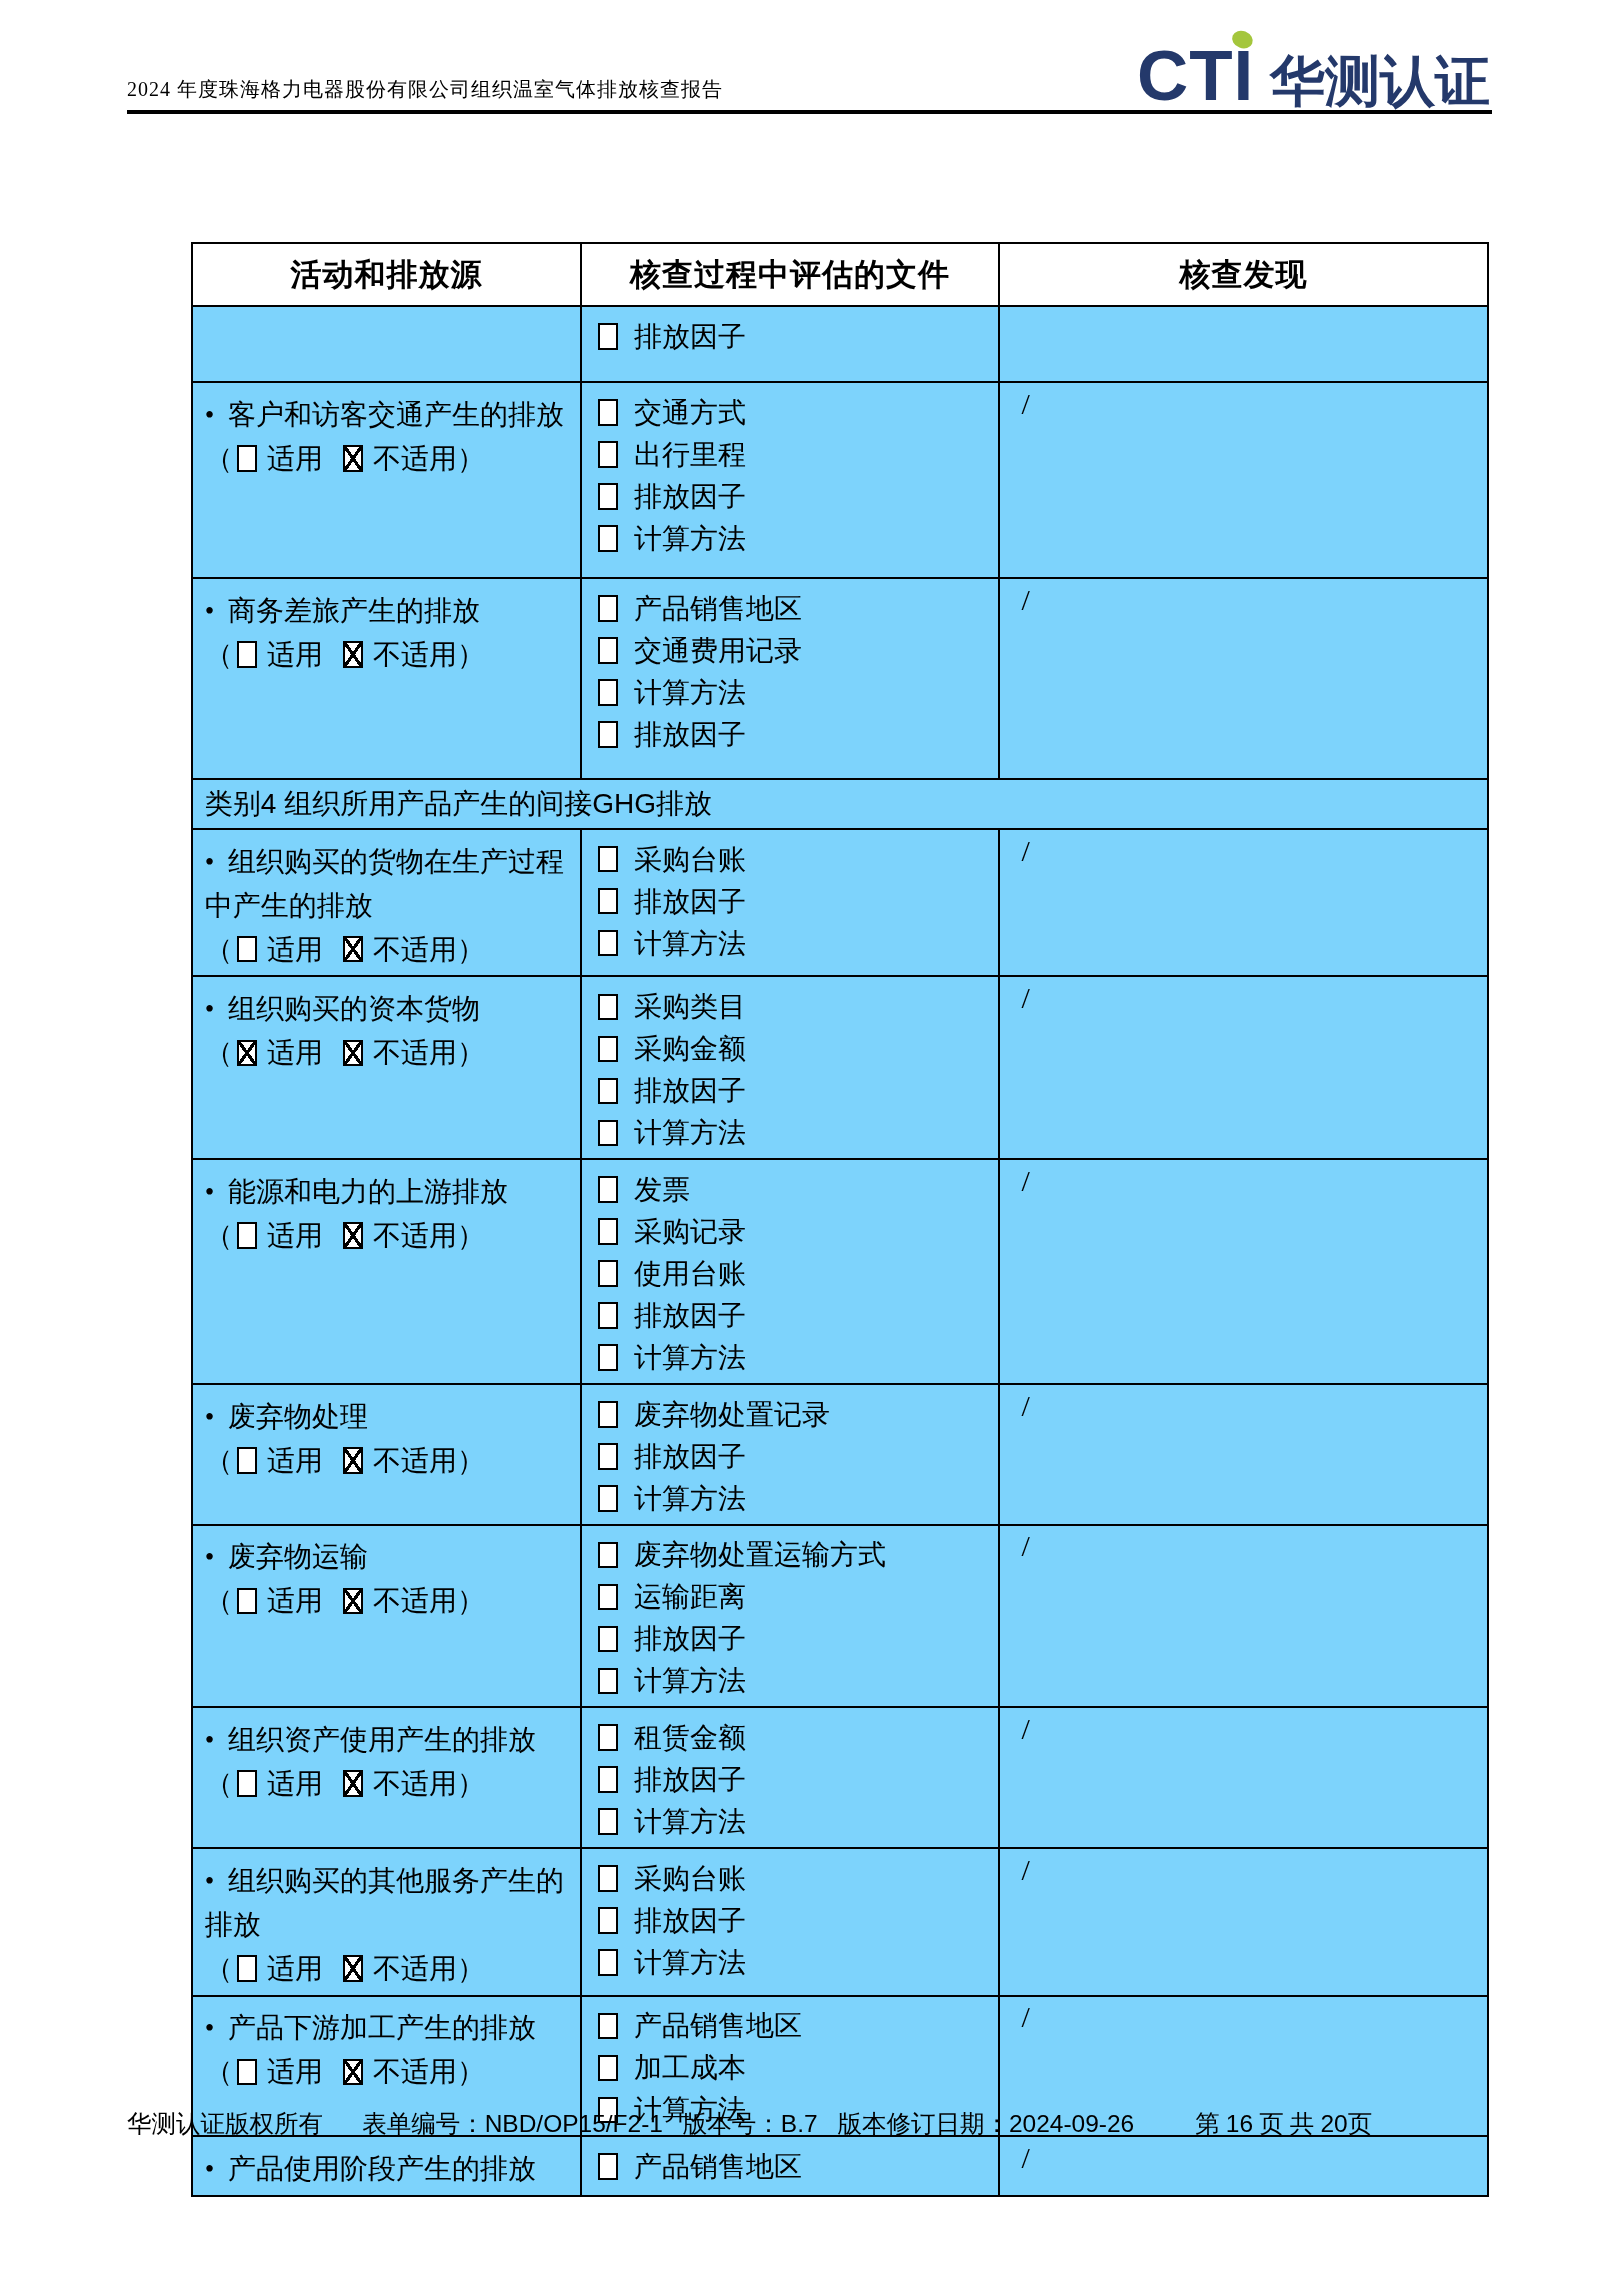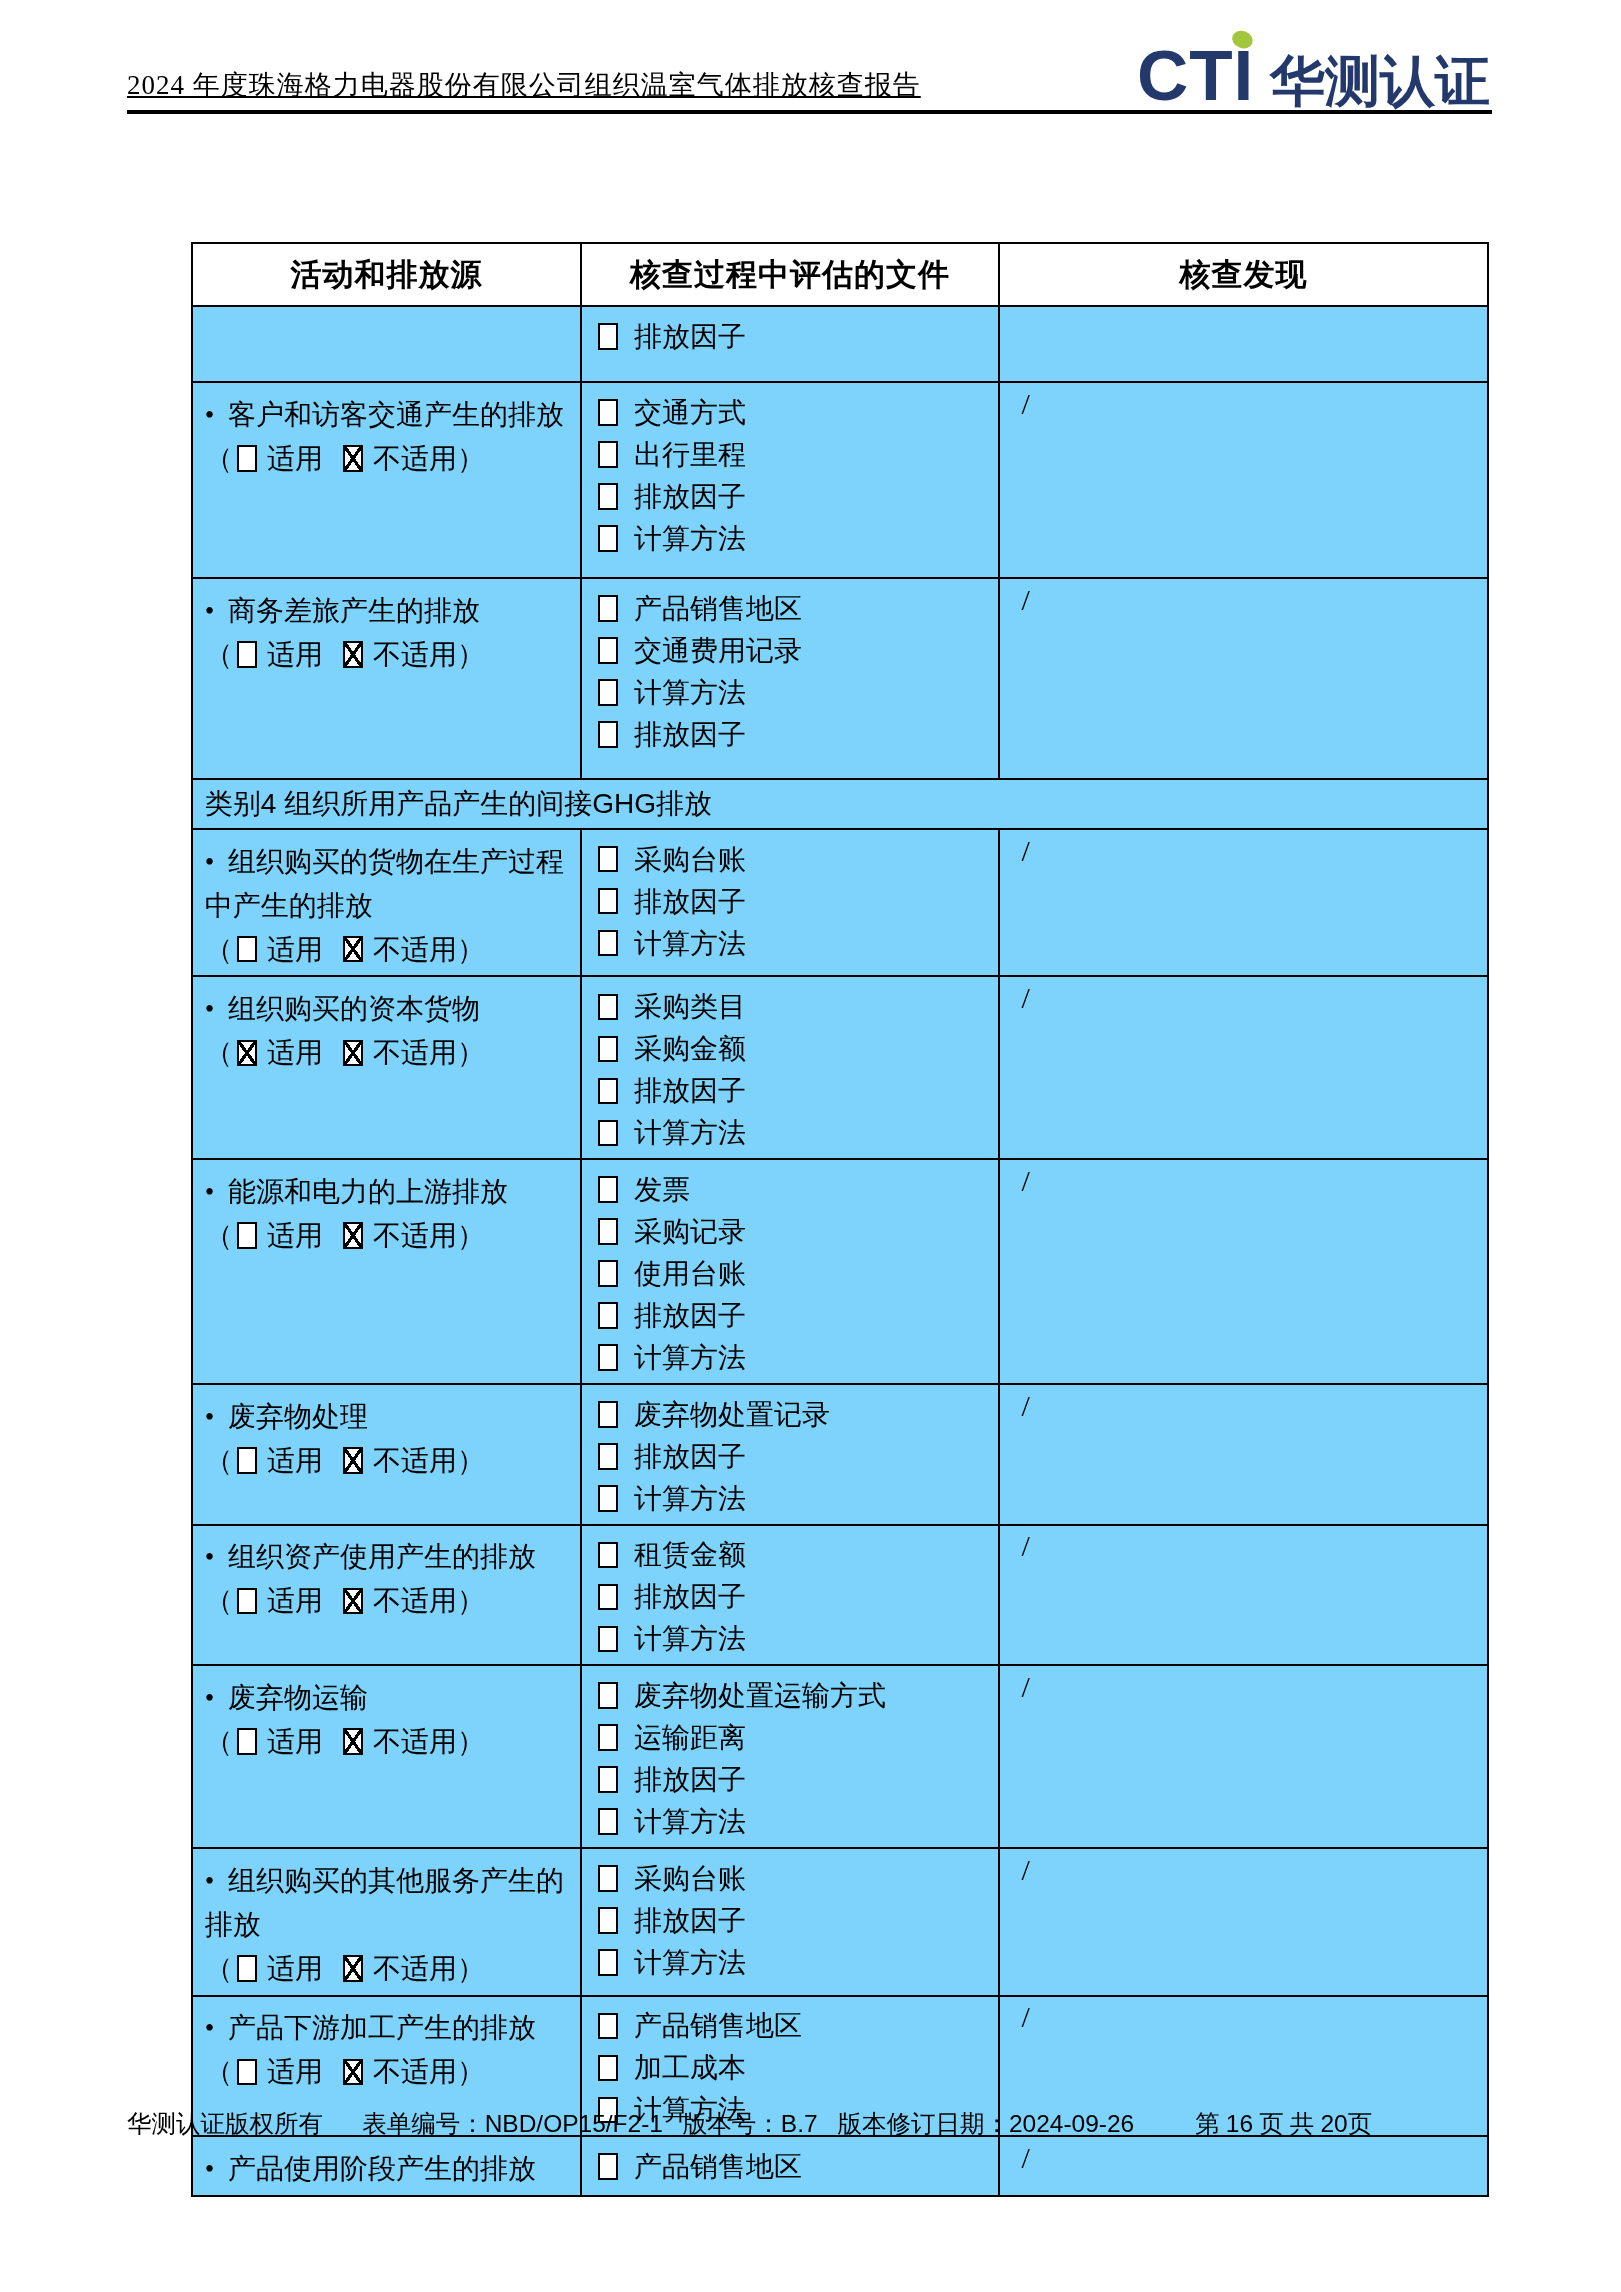--- a/index.html
+++ b/index.html
@@ -7,21 +7,21 @@
   body {
     width:1621px; height:2293px; position:relative; overflow:hidden;
     font-family:"Liberation Serif","DejaVu Serif",serif; color:#000;
   }
   .page { position:absolute; inset:0; background:#fff; }
 
   
   .doc-header { position:absolute; left:127px; top:29px; width:1365px; height:80px; }
   .doc-title {
     position:absolute; left:0; bottom:5.9px;
-    font-size:27px; letter-spacing:1px; white-space:nowrap;text-decoration:underline;
+    font-size:20px; letter-spacing:1px; white-space:nowrap;
   }
   .logo { position:absolute; right:2px; bottom:0; display:flex; align-items:baseline; gap:15.7px; }
   .logo-cti {
     font-family:"Liberation Sans",sans-serif; font-weight:bold;
     font-size:71px; line-height:0.82; letter-spacing:1px; position:relative;
   }
   .logo-dot {
     position:absolute; top:-15.7px; right:2px; width:20.6px; height:16.7px;
     border-radius:50%; transform:rotate(22deg); display:block;
   }
@@ -186,40 +186,40 @@
             <div class="act-title"><span class="bullet">•</span>废弃物处理</div>
             <div class="applic">（<span class="cb"></span><span>适用</span><span class="gap"></span><span class="cb x"></span><span>不适用</span>）</div>
           </td>
           <td class="docs">
             <div class="doc-item"><span class="cb"></span><span>废弃物处置记录</span></div>
             <div class="doc-item"><span class="cb"></span><span>排放因子</span></div>
             <div class="doc-item"><span class="cb"></span><span>计算方法</span></div>
           </td>
           <td class="finding">/</td>
         </tr>
-        <tr style="height: 124px;">
-          <td class="act">
-            <div class="act-title"><span class="bullet">•</span>组织资产使用产生的排放</div>
-            <div class="applic">（<span class="cb"></span><span>适用</span><span class="gap"></span><span class="cb x"></span><span>不适用</span>）</div>
-          </td>
-          <td class="docs">
-            <div class="doc-item"><span class="cb"></span><span>租赁金额</span></div>
-            <div class="doc-item"><span class="cb"></span><span>排放因子</span></div>
-            <div class="doc-item"><span class="cb"></span><span>计算方法</span></div>
-          </td>
-          <td class="finding">/</td>
-        </tr>
         <tr style="height: 157px;">
           <td class="act">
             <div class="act-title"><span class="bullet">•</span>废弃物运输</div>
             <div class="applic">（<span class="cb"></span><span>适用</span><span class="gap"></span><span class="cb x"></span><span>不适用</span>）</div>
           </td>
           <td class="docs">
             <div class="doc-item"><span class="cb"></span><span>废弃物处置运输方式</span></div>
             <div class="doc-item"><span class="cb"></span><span>运输距离</span></div>
+            <div class="doc-item"><span class="cb"></span><span>排放因子</span></div>
+            <div class="doc-item"><span class="cb"></span><span>计算方法</span></div>
+          </td>
+          <td class="finding">/</td>
+        </tr>
+        <tr style="height: 124px;">
+          <td class="act">
+            <div class="act-title"><span class="bullet">•</span>组织资产使用产生的排放</div>
+            <div class="applic">（<span class="cb"></span><span>适用</span><span class="gap"></span><span class="cb x"></span><span>不适用</span>）</div>
+          </td>
+          <td class="docs">
+            <div class="doc-item"><span class="cb"></span><span>租赁金额</span></div>
             <div class="doc-item"><span class="cb"></span><span>排放因子</span></div>
             <div class="doc-item"><span class="cb"></span><span>计算方法</span></div>
           </td>
           <td class="finding">/</td>
         </tr>
         <tr style="height: 125px;">
           <td class="act">
             <div class="act-title"><span class="bullet">•</span>组织购买的其他服务产生的排放</div>
             <div class="applic">（<span class="cb"></span><span>适用</span><span class="gap"></span><span class="cb x"></span><span>不适用</span>）</div>
           </td>

